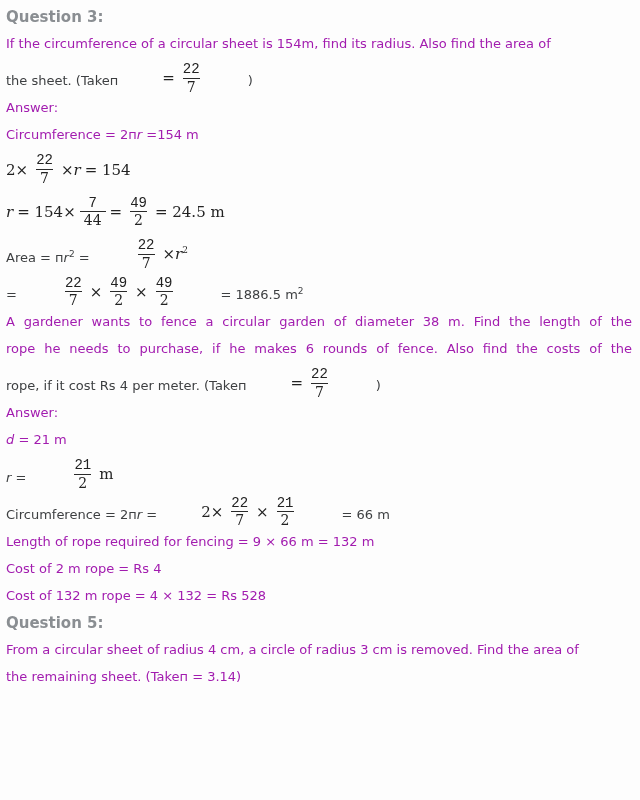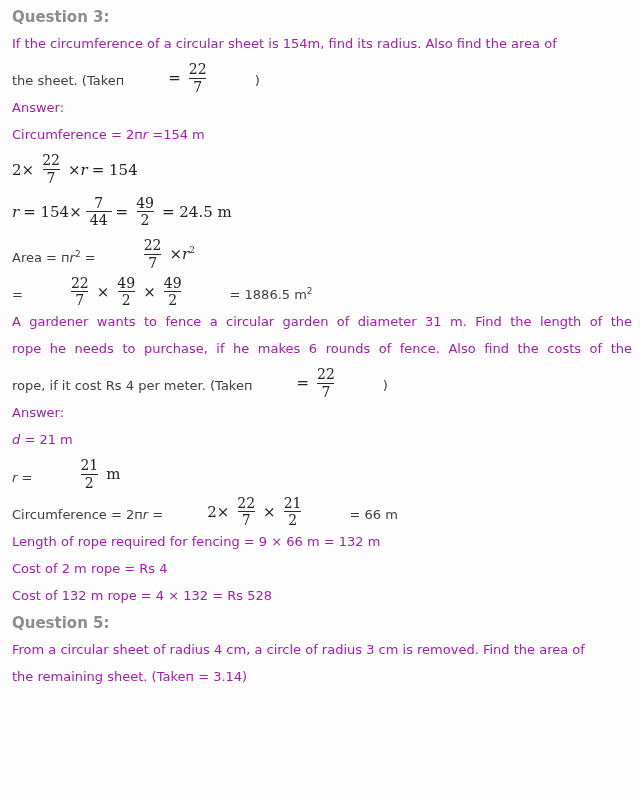--- a/index.html
+++ b/index.html
@@ -7,21 +7,21 @@
     padding: 0;
     background: #fdfdfd;
     width: 640px;
     height: 800px;
     overflow: hidden;
   }
   .page {
     box-sizing: border-box;
     width: 640px;
     height: 800px;
-    padding: 8px 8px 0 12px;
+    padding: 8px 8px 0 6px;
     font-family: "DejaVu Sans", "Liberation Sans", sans-serif;
     color: #3d3f41;
   }
   .qh {
     font-size: 15px;
     font-weight: bold;
     color: #8a8e92;
     margin: 0 0 9px 0;
     line-height: 18px;
   }
@@ -67,21 +67,21 @@
     white-space: nowrap;
   }
   .mixline .math.raised { margin-bottom: -3px; }
   .frac {
     display: inline-flex;
     flex-direction: column;
     align-items: center;
     line-height: 1.05;
     font-size: 14px;
   }
-  .frac .num { padding: 0 4px 1px 4px; }
+  .frac .num { padding: 0 4px 1px 4px; font-family: Liberation Mono, monospace; }
   .frac .den { border-top: 1.3px solid #2a2a2a; padding: 1px 4px 0 4px; }
   .mi { display: inline; }
 </style>
 </head>
 <body>
 
 <div class="page">
 
   <div class="qh">Question 3:</div>
   <div class="line">If the circumference of a circular sheet is 154m, find its radius. Also find the area of</div>
@@ -156,21 +156,21 @@
         </span>
         <span>×</span>
         <span class="frac">
           <span class="num">49</span>
           <span class="den">2</span>
         </span>
       </span>
     <span class="txt"><span>= 1886.5 m</span><sup>2</sup></span>
   </div>
 
-  <div class="line justify">A gardener wants to fence a circular garden of diameter 31 m. Find the length of the</div>
+  <div class="line justify">A gardener wants to fence a circular garden of diameter 38 m. Find the length of the</div>
   <div class="line justify">rope he needs to purchase, if he makes 6 rounds of fence. Also find the costs of the</div>
 
   <div class="mixline">
     <span class="txt">rope, if it cost Rs 4 per meter. (Takeп</span>
     <span class="math raised">
         <span>=</span>
         <span class="frac">
           <span class="num">22</span>
           <span class="den">7</span>
         </span>

